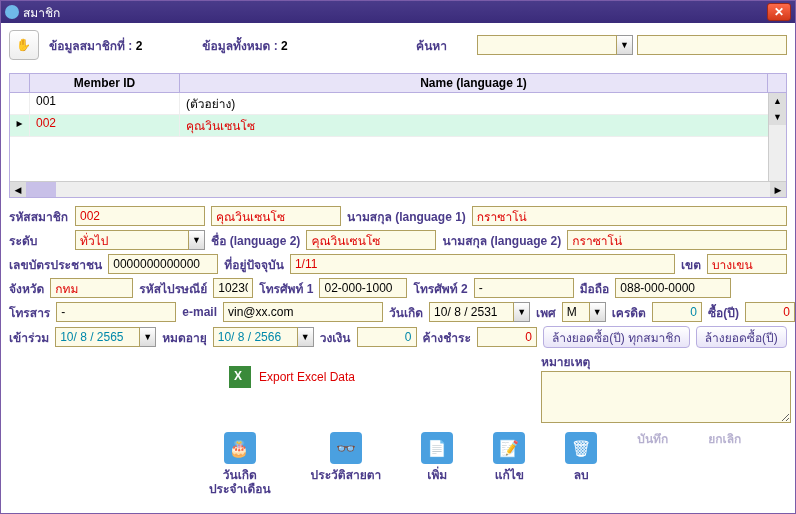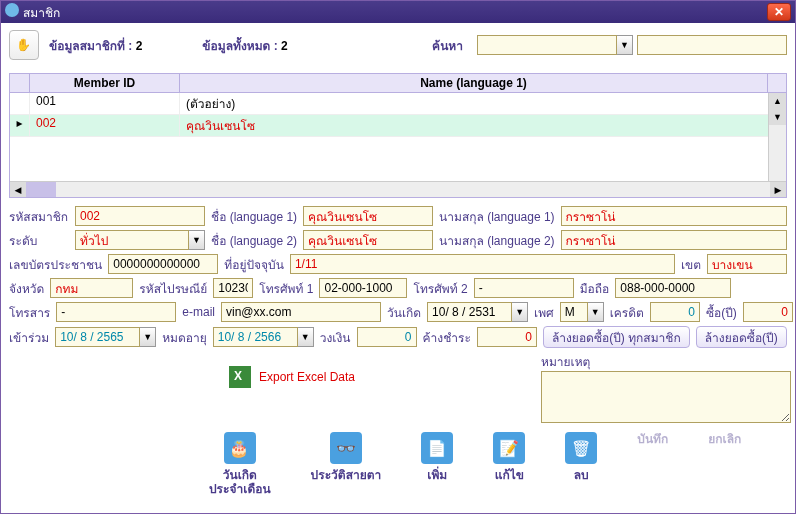--- a/index.html
+++ b/index.html
@@ -1,27 +1,27 @@
 <!DOCTYPE html>
 <html><head>
 <meta charset="utf-8">
 <style>
   * { box-sizing: border-box; font-family: Tahoma, Arial, sans-serif; font-size: 12px; }
   body { margin: 0; background: #f5f5f5; width: 796px; height: 514px; overflow: hidden; }
   .window { width: 796px; height: 514px; background: #fff; border: 1px solid #7a5ca8; }
   .titlebar { height: 22px; background: linear-gradient(#4a3b8a,#3a2b7a); color: #fff; display: flex; align-items: center; padding: 0 4px; justify-content: space-between; }
-  .titlebar .left { display: flex; align-items: flex-start; gap: 4px; }
+  .titlebar .left { display: flex; align-items: center; gap: 4px; }
   .titlebar .gear { width:14px; height:14px; background:#6fb8e8; border-radius:50%; display:inline-block; position:relative; }
   .titlebar .close { width:24px; height:18px; background:linear-gradient(#ff6a4a,#d43a1a); border-radius:3px; display:flex; align-items:center; justify-content:center; color:#fff; font-weight:bold; cursor:pointer; border:1px solid #a02818;}
   .client { padding: 4px 8px 8px 8px; height: calc(100% - 22px); display:flex; flex-direction:column; }
   .topbar { display:flex; align-items:center; gap:10px; height:36px; }
   .hand-btn { width:30px; height:30px; border:1px solid #bbb; border-radius:4px; background:linear-gradient(#fff,#eee); display:flex; align-items:center; justify-content:center; cursor:pointer; }
   .stat { color:#4a3b8a; font-weight:bold; }
   .stat .num { color:#000; }
-  .search-lbl { color:#4a3b8a; font-weight:bold; margin-left:auto; margin-right:4px;}
+  .search-lbl { color:#4a3b8a; font-weight:bold; margin-left:auto; margin-right:20px;}
   .search-ctrls { display:flex; gap:4px; }
   .dd { height:20px; border:1px solid #b0a060; background:#fdfbe8; padding:0 4px; }
   .dd.sm { width:140px; }
   .grid-wrap { border:1px solid #b8aee0; position:relative;margin-top:10px; }
   .grid-head { display:flex; background:#e8e4f8; border-bottom:1px solid #b8aee0; }
   .gh { padding:2px 6px; font-weight:bold; text-align:center; border-right:1px solid #b8aee0; }
   .gh.tiny { width:20px; }
   .gh.mid { width:150px; }
   .gh.big { flex:1; }
   .gh.scroll { width:18px; border-right:none; }
@@ -33,21 +33,21 @@
   .gc.mid { width:150px; }
   .gc.big { flex:1; }
   .red { color:#d00; }
   .vscroll { position:absolute; right:0; top:0; bottom:0; width:18px; background:#eee; border-left:1px solid #ccc;}
   .vscroll .up,.vscroll .down{ height:16px; background:#ddd; display:flex; align-items:center; justify-content:center; font-size:9px;}
   .hscroll { height:16px; background:#eee; border-top:1px solid #ccc; display:flex; }
   .hscroll .lf,.hscroll .rt{ width:16px; background:#ddd; display:flex; align-items:center; justify-content:center; font-size:9px;}
   .hscroll .thumb{ width:30px; background:#c8c0e8; }
   .form { margin-top:8px; display:flex; flex-direction:column; gap:4px; }
   .frow { display:flex; align-items:center; gap:6px; }
-  .lbl { color:#4a3b8a; font-weight:normal; white-space:nowrap; }
+  .lbl { color:#4a3b8a; font-weight:bold; white-space:nowrap; }
   .fld { height:20px; border:1px solid #b0a060; background:#fdfbe8; padding:2px 4px; }
   .combo { display:flex; }
   .combo .arrow { width:16px; border:1px solid #999; border-left:none; background:linear-gradient(#fff,#ddd); display:flex; align-items:center; justify-content:center; font-size:9px; cursor:pointer;}
   .blue { color:#08a; }
   .rt-align { text-align:right; }
   .btn { height:22px; padding:0 8px; border:1px solid #b8aee0; border-radius:4px; background:linear-gradient(#fff,#e8e4f8); color:#4a3b8a; cursor:pointer; display:flex; align-items:center; }
   .excel { display:flex; align-items:center; gap:8px; margin:14px 0 10px 220px; }
   .excel-icon { width:22px; height:22px; background:#3a8a3a; display:inline-block; position:relative; }
   .excel-icon::after{content:"X"; color:#fff; font-weight:bold; position:absolute; left:5px; top:3px; font-size:12px;}
   .toolbar { display:flex; gap:40px; margin-top:6px; padding-left:200px; align-items:flex-start;}
@@ -119,21 +119,20 @@
         <div class="thumb"></div>
         <div style="flex:1"></div>
         <div class="rt">▶</div>
       </div>
     </div>
 
     <div class="form">
       <div class="frow">
         <span class="lbl" style="width:60px">รหัสสมาชิก</span>
         <input class="fld red" style="width: 130px;" value="002">
-        <span class="lbl">ชื่อ (language 1)</span>
         <input class="fld red" style="width: 130px;" value="คุณวินเซนโซ">
         <span class="lbl">นามสกุล (language 1)</span>
         <input class="fld red" style="flex: 1 1 0%;" value="กราซาโน่">
       </div>
       <div class="frow">
         <span class="lbl" style="width:60px">ระดับ</span>
         <div class="combo">
             <input class="fld red" style="width: 114px;" value="ทั่วไป">
             <div class="arrow">▼</div>
           </div>

